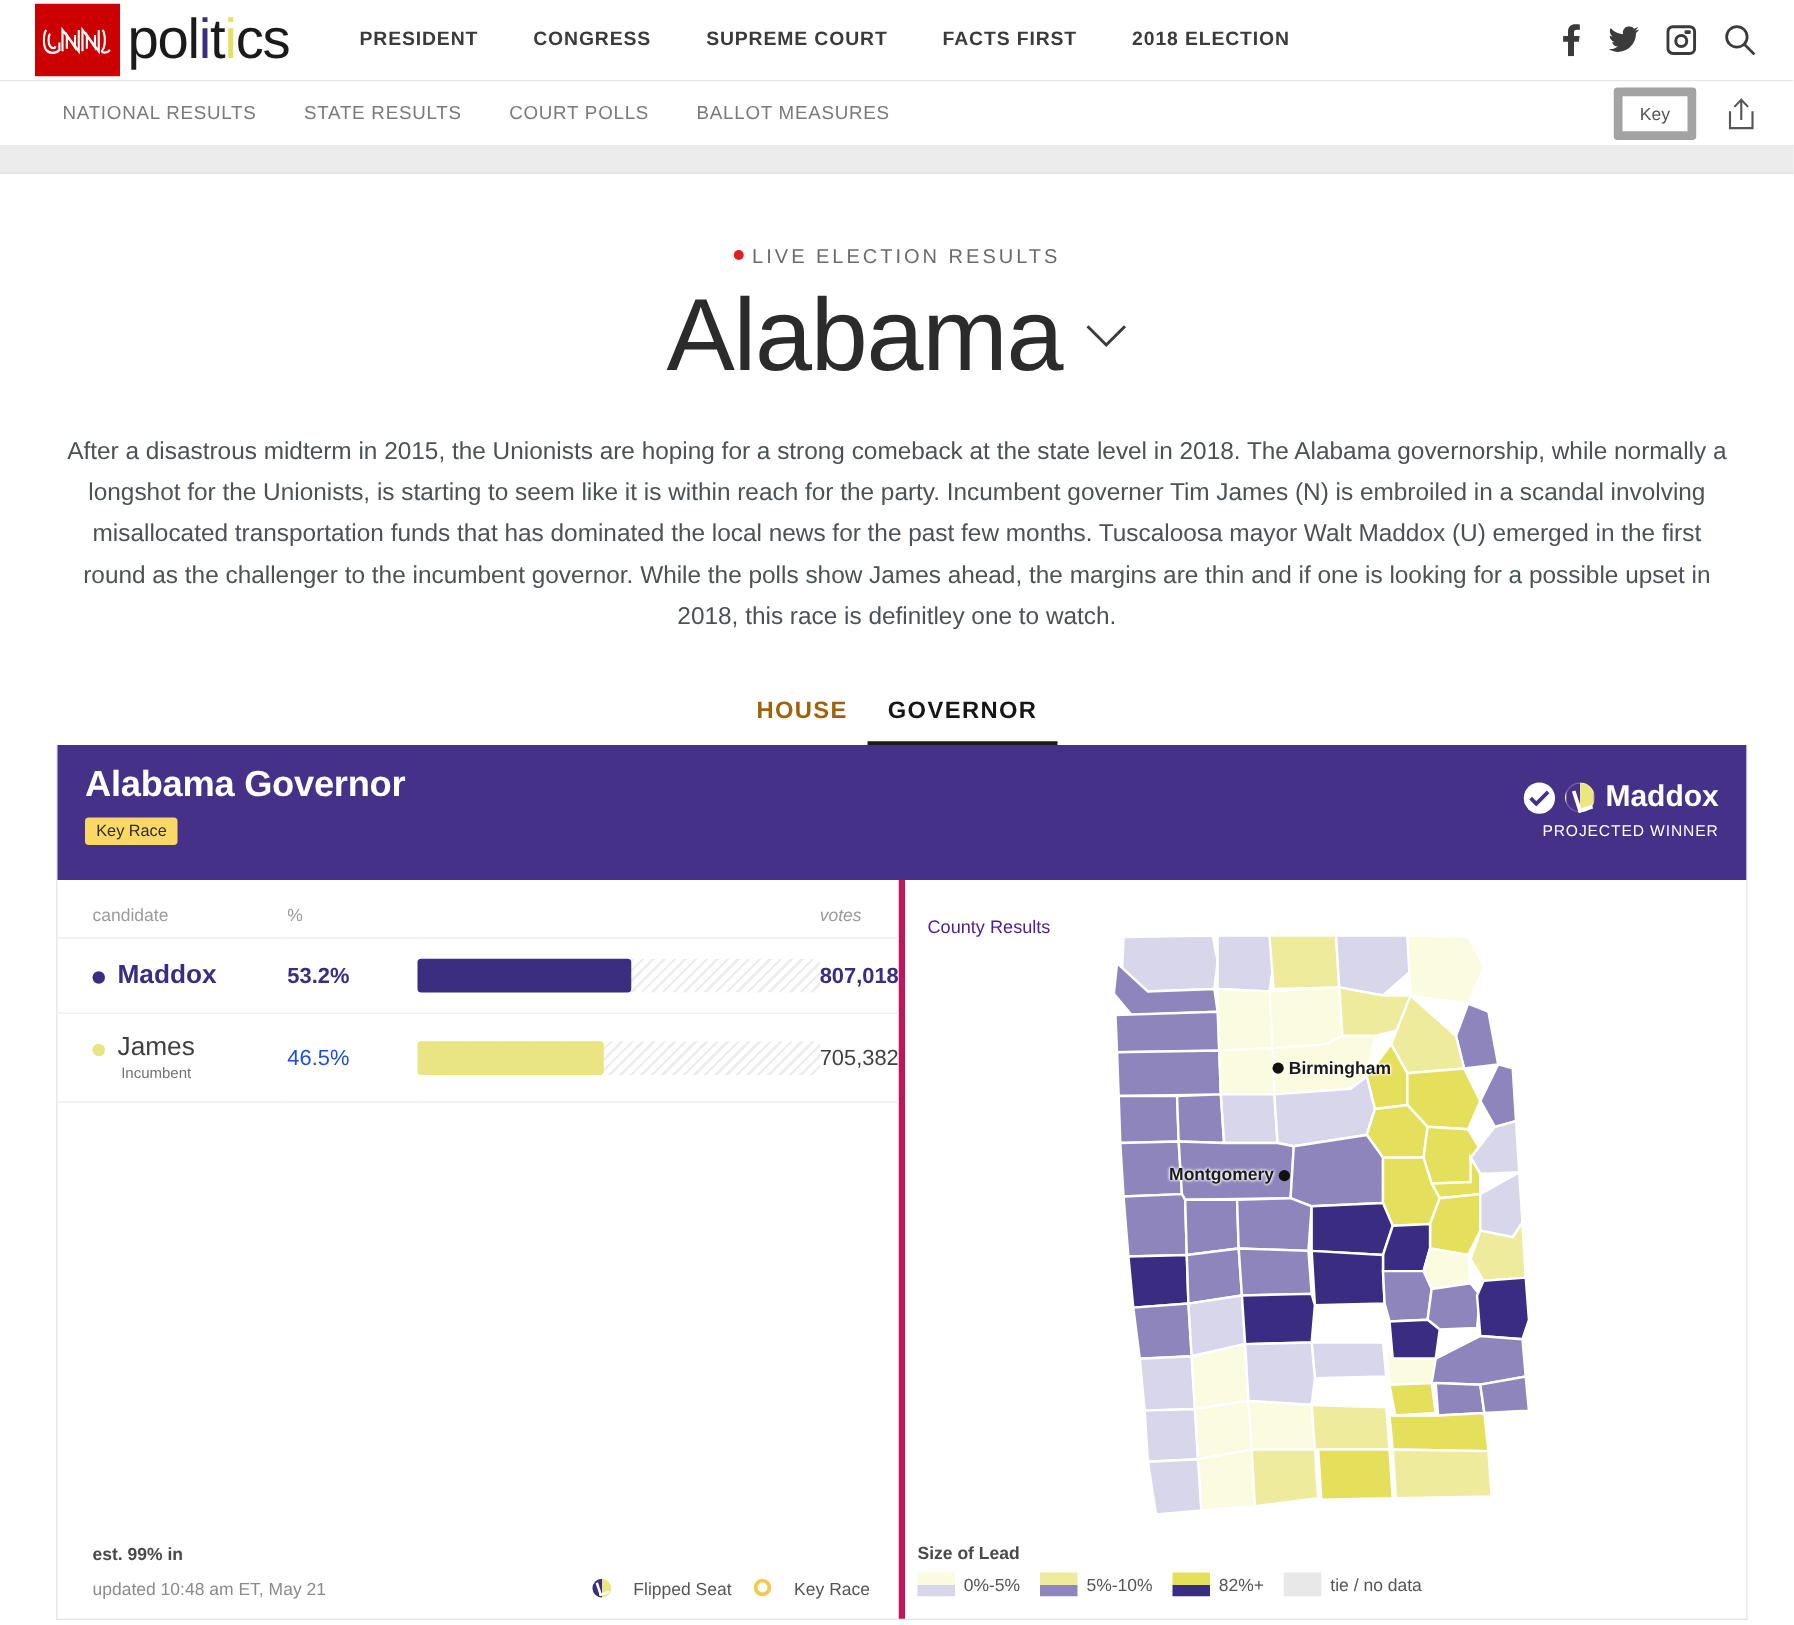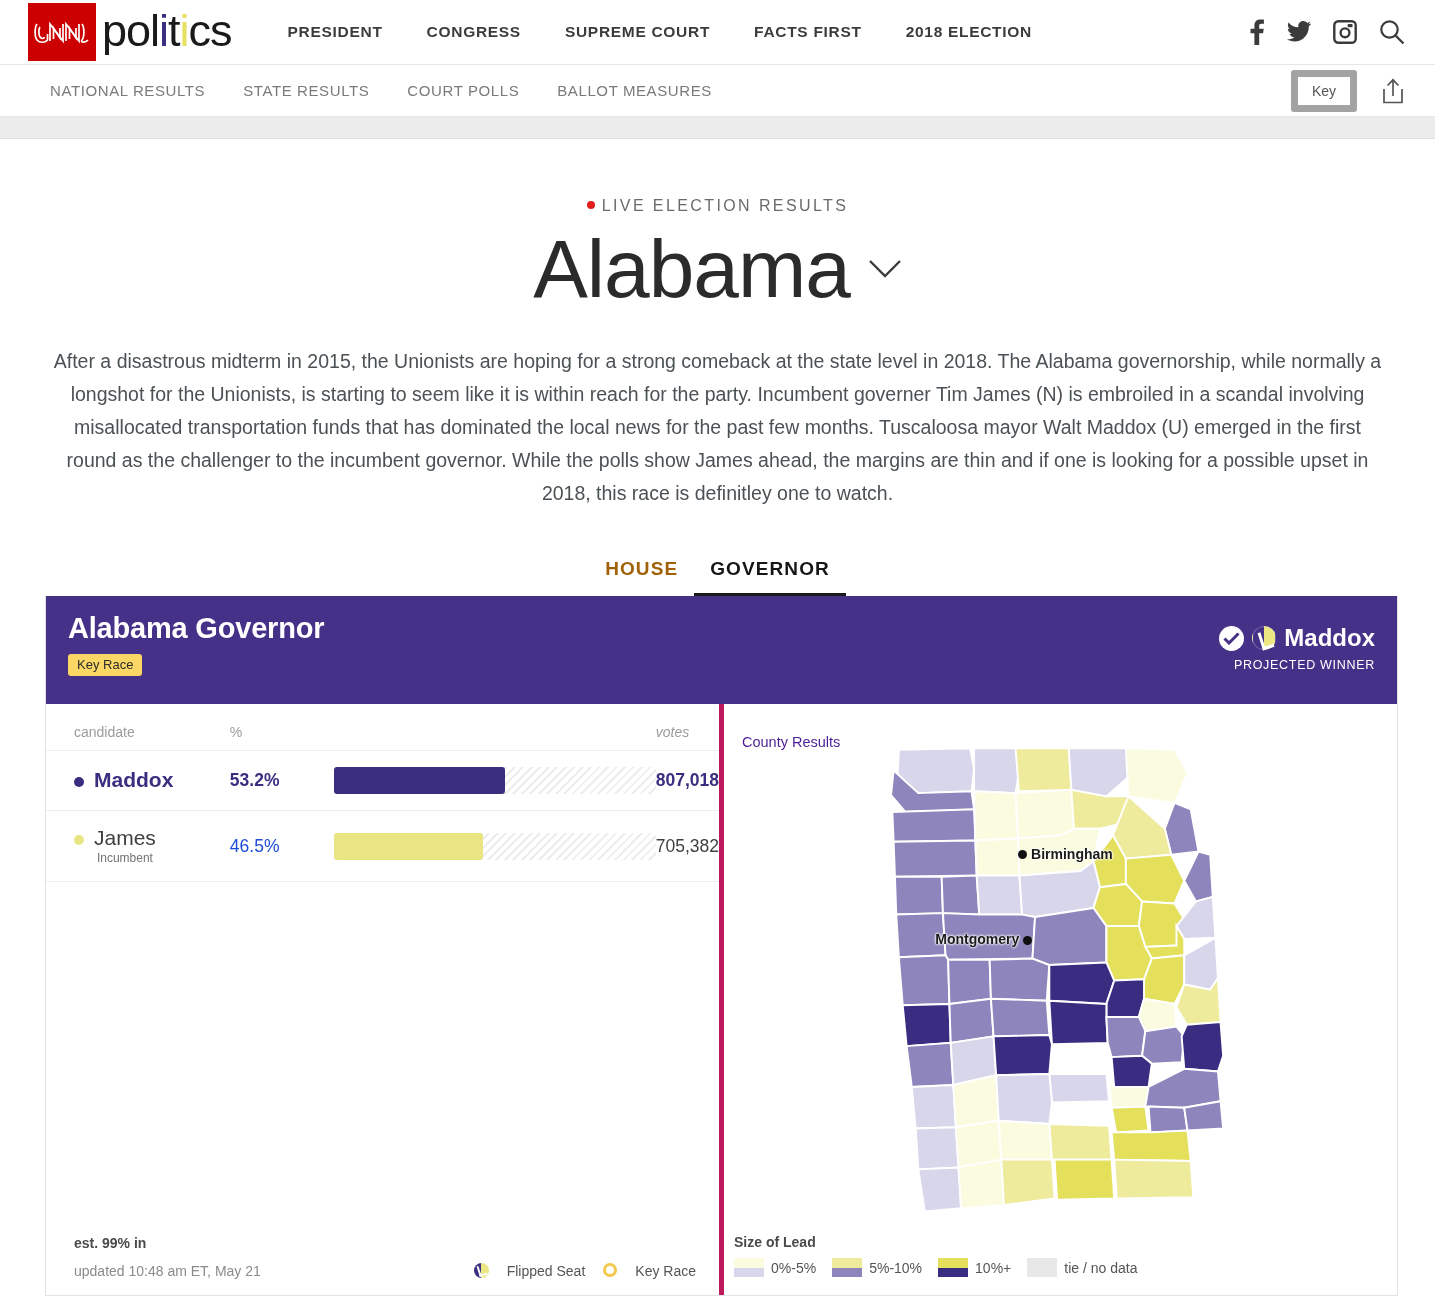--- a/index.html
+++ b/index.html
@@ -598,21 +598,21 @@
                 <i style="background:#eeeb9c"></i>
                 <i style="background:#8d85bb"></i>
               </span>
             <span>5%-10%</span>
           </div>
           <div class="ml-item">
             <span class="sw">
                 <i style="background:#e4e05c"></i>
                 <i style="background:#3a2c80"></i>
               </span>
-            <span>10%+</span>
+            <span>82%+</span>
           </div>
           <div class="ml-item">
             <span class="sw-flat"></span>
             <span>tie / no data</span>
           </div>
         </div>
       </div>
     </div>
 
   </div>

